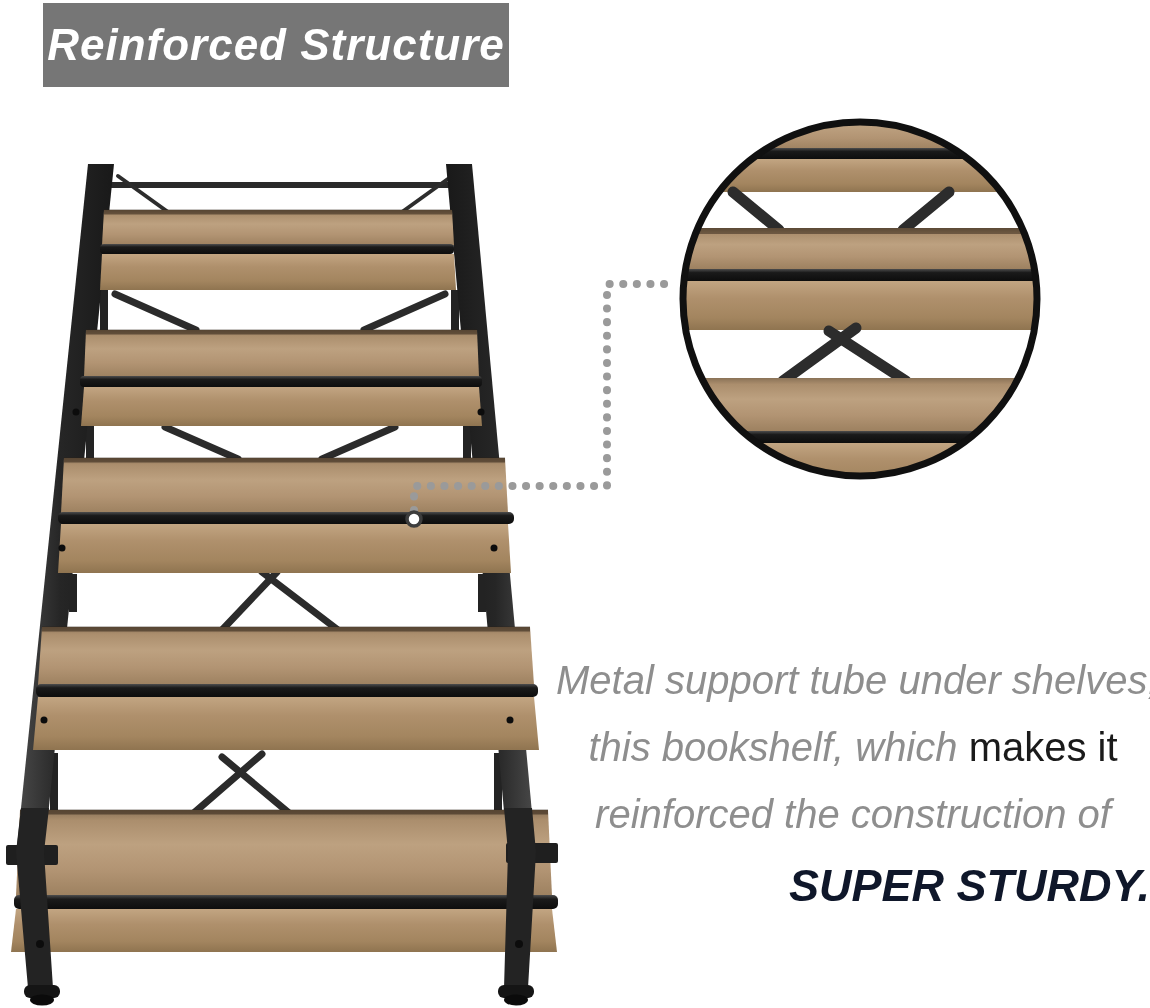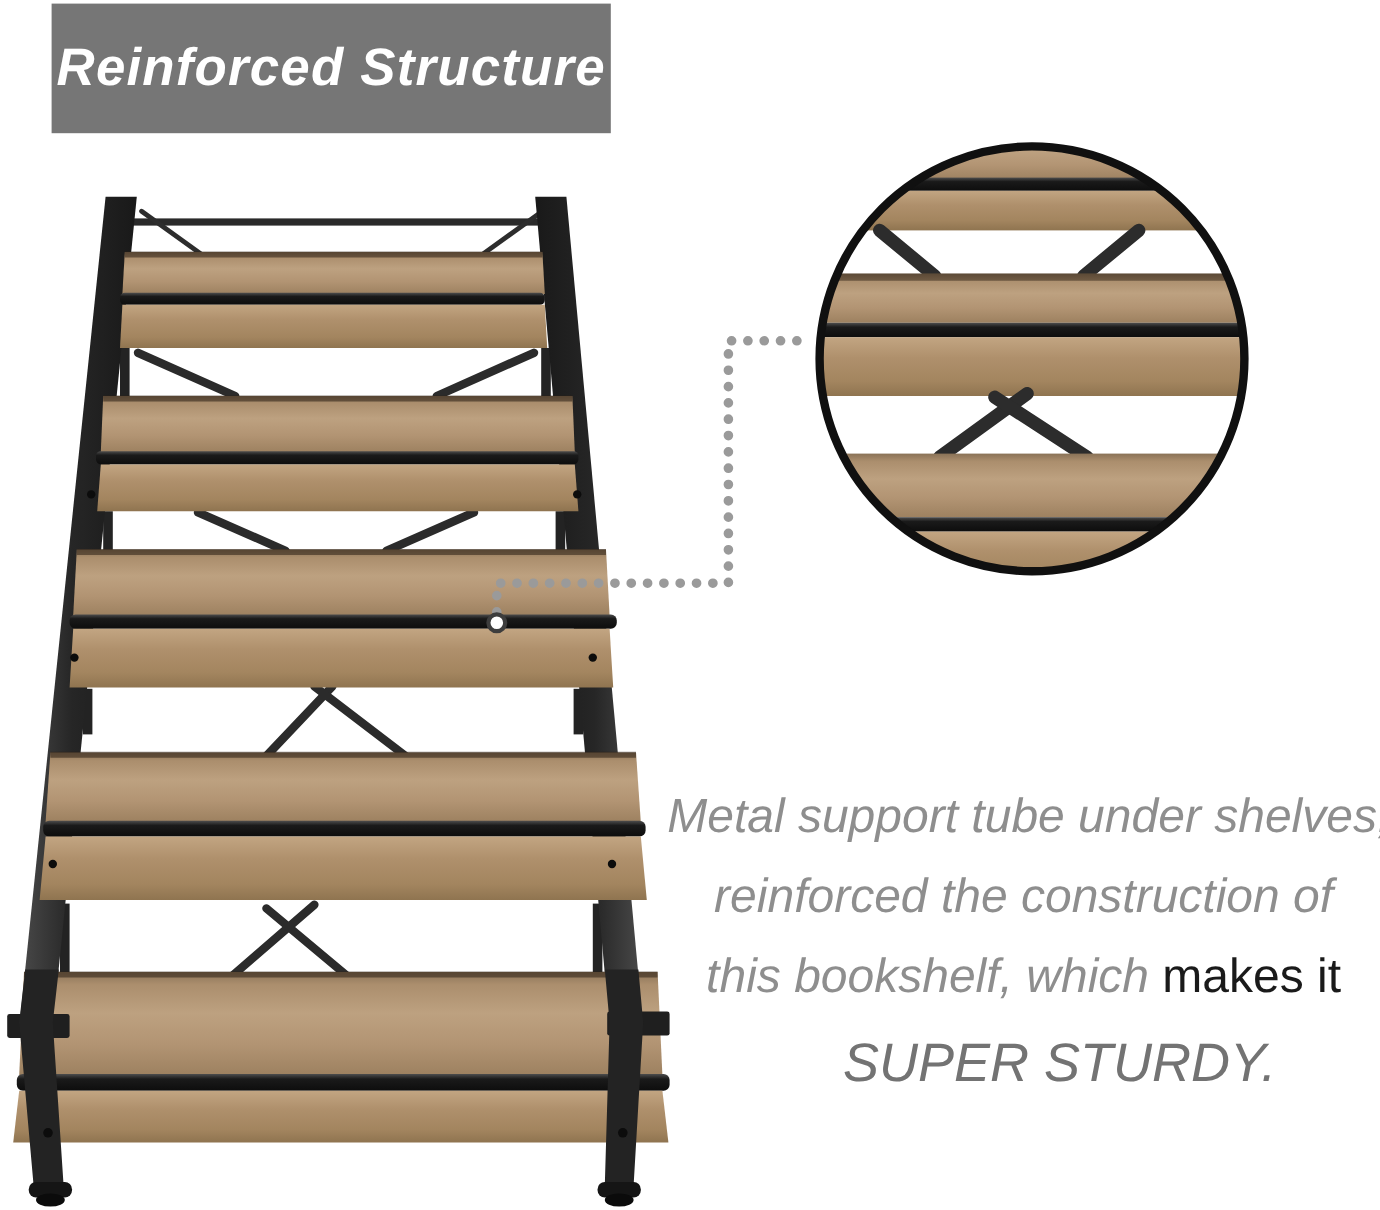--- a/index.html
+++ b/index.html
@@ -1,36 +1,36 @@
 <!DOCTYPE html>
 <html><head>
 <meta charset="utf-8">
 <style>
   html,body{margin:0;padding:0;background:#ffffff;}
   .stage{
     position:relative;width:1150px;height:1008px;background:#ffffff;overflow:hidden;
     font-family:"Liberation Sans", sans-serif;
   }
   .badge{
-    position:absolute;left:43px;top:3px;width:466px;height:108px;
+    position:absolute;left:43px;top:3px;width:466px;height:84px;
     background:#767676;display:flex;align-items:center;justify-content:center;
   }
   .badge span{
     color:#ffffff;font-size:44px;font-weight:bold;font-style:italic;letter-spacing:1px;
     white-space:nowrap;
   }
   .art{position:absolute;left:0;top:0;width:1150px;height:1008px;}
   .desc{position:absolute;left:556px;top:647px;width:594px;}
   .dline{
     height:67px;line-height:67px;text-align:center;white-space:nowrap;
     font-style:italic;color:#8e8e8e;font-size:40px;
   }
   .dline .plain{font-style:normal;color:#1a1a1a;}
   .dline.emphasis{
-    text-align:center;padding-left:60px;color:#737373;font-weight:normal;
+    text-align:right;padding-left:60px;color:#0f172a;font-weight:bold;
     font-size:45px;margin-top:4px;
   }
 </style>
 </head>
 <body>
 
 <div class="stage">
 
   <svg class="art" viewBox="0 0 1150 1008">
     <defs>
@@ -180,18 +180,18 @@
       <circle cx="414" cy="519" r="7" fill="#ffffff" stroke="#3d3d3d" stroke-width="3.5"></circle>
     </g>
   </svg>
 
   <div class="badge">
     <span>Reinforced Structure</span>
   </div>
 
   <div class="desc">
     <div class="dline">Metal support tube under shelves,</div>
+    <div class="dline"><span>this bookshelf, which </span><span class="plain">makes it</span></div>
     <div class="dline">reinforced the construction of</div>
-    <div class="dline"><span>this bookshelf, which </span><span class="plain">makes it</span></div>
     <div class="dline emphasis">SUPER STURDY.</div>
   </div>
 
 </div>
 
 </body></html>

